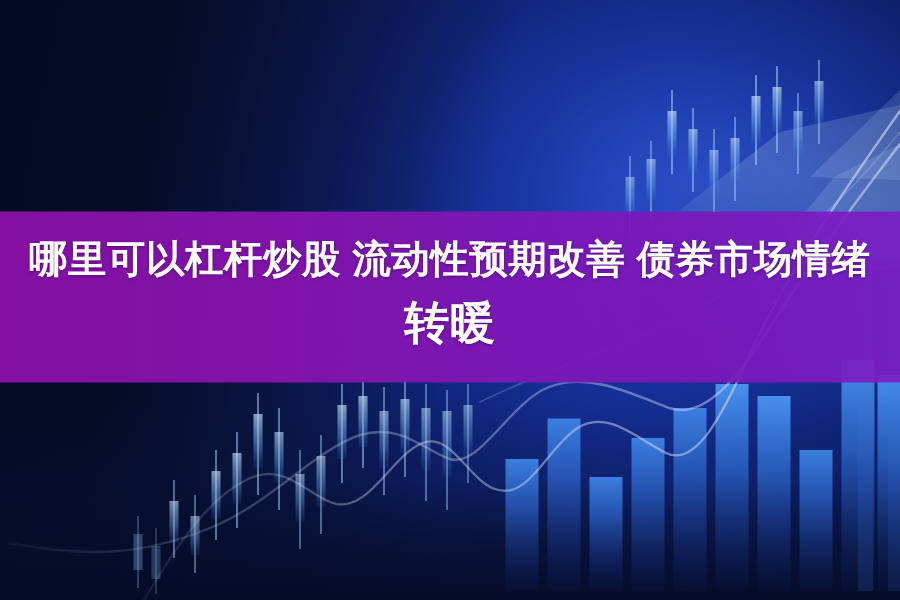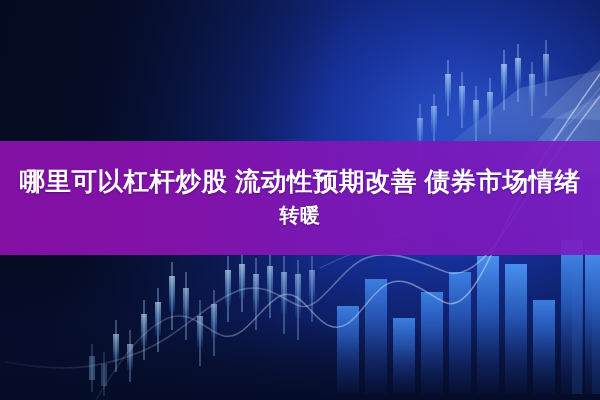--- a/index.html
+++ b/index.html
@@ -71,21 +71,21 @@
   .title-line {
     color: #ffffff;
     font-size: 25px;
     font-weight: 700;
     line-height: 1.45;
     letter-spacing: 0.5px;
     white-space: nowrap;
     text-shadow: 0 1px 2px rgba(40,0,70,0.45);
   }
   .title-line.l1 { font-size: 25.5px; }
-  .title-line.l2 { font-size: 20px; }
+  .title-line.l2 { font-size: 30px; }
 </style>
 </head>
 <body>
 
 <div id="stage">
 
   <div class="bg-base"></div>
   <div class="bg-glow"></div>
   <div class="bg-vignette-left"></div>
   <div class="bg-vignette-bottom"></div>

